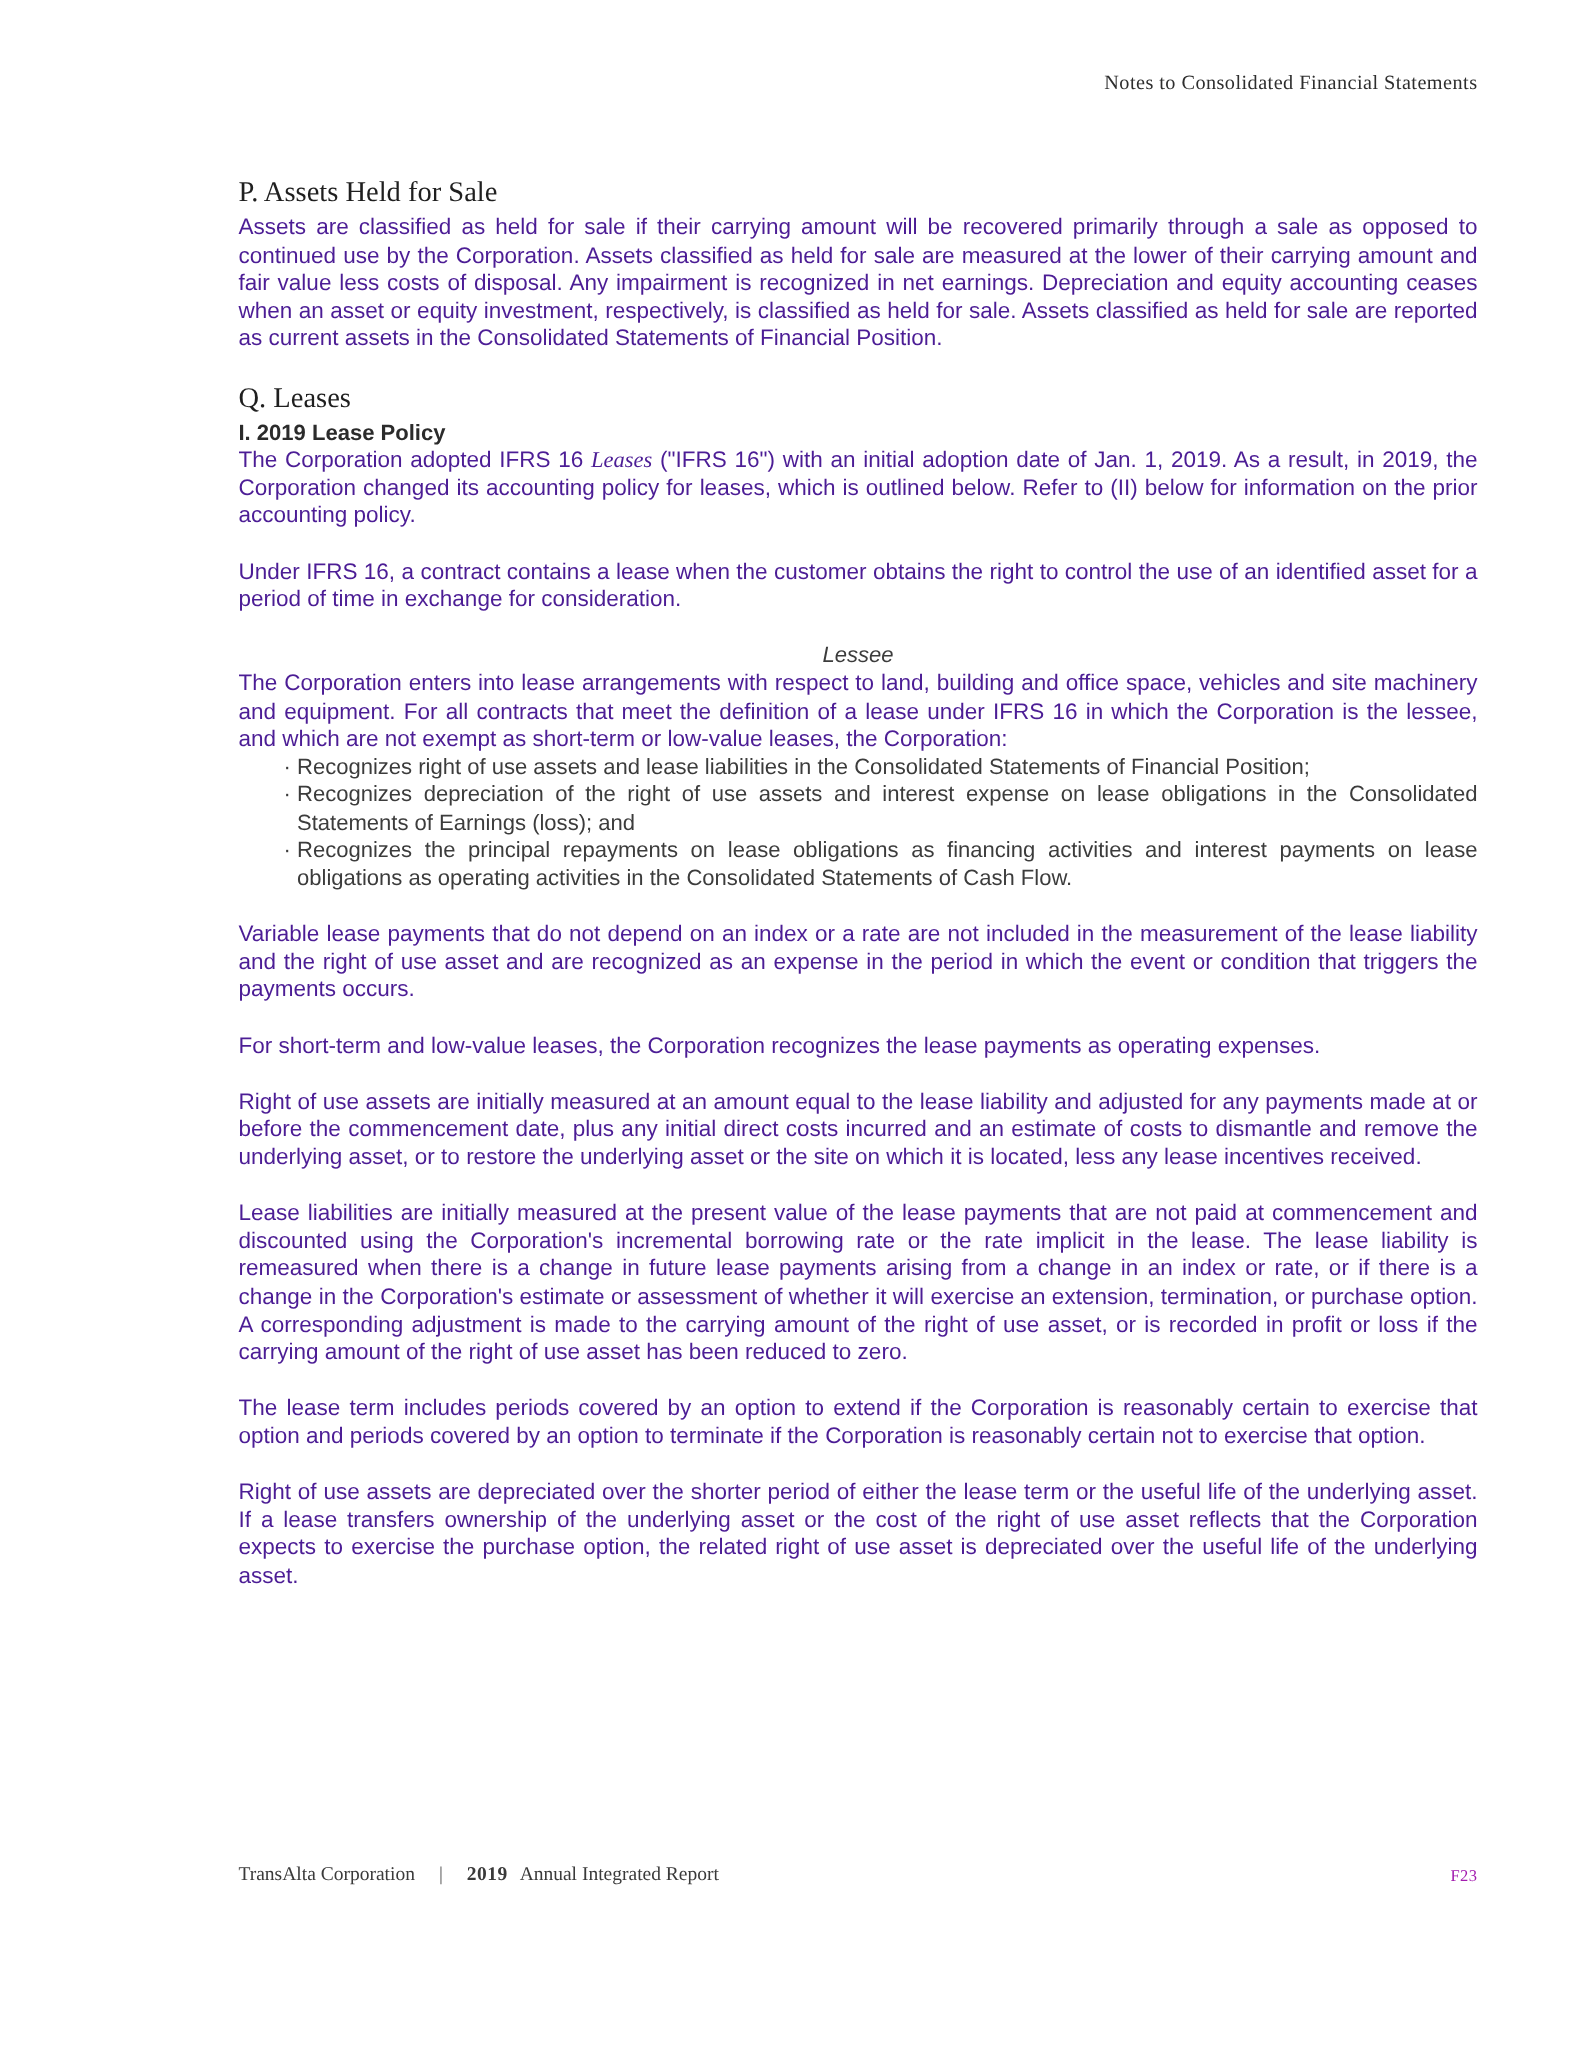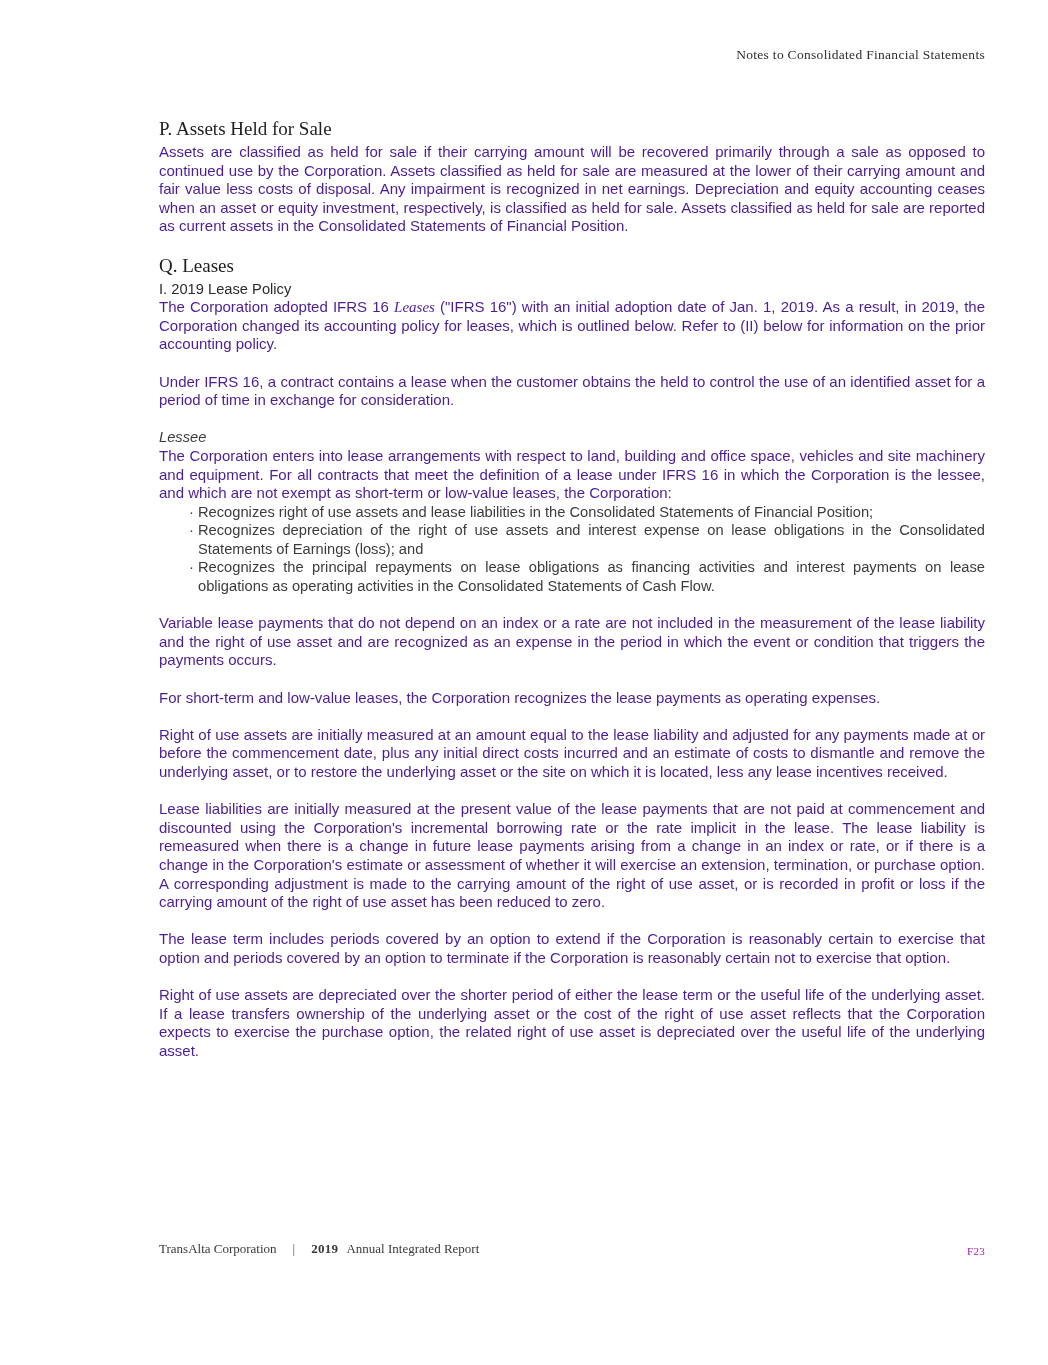--- a/index.html
+++ b/index.html
@@ -31,39 +31,40 @@
   .section-title {
     font-family: "Liberation Serif", serif;
     font-weight: normal;
     font-size: 19px;
     color: #1f1f1f;
     margin: 0 0 3px 0;
   }
   .section-title.q { margin-top: 2px; }
   .sub-heading {
     font-size: 14.7px;
-    font-weight: normal;
+    font-weight: bold;
     color: #2b2b2b;
     line-height: 18.6px;
     margin: 0;
   }
   p.body-para {
     font-size: 15px;
     line-height: 18.6px;
     text-align: justify;
     color: #4c1d95;
     margin: 0 0 18.6px 0;
   }
   p.body-para.tight { margin-bottom: 0; }
   .italic-label {
     font-size: 14.7px;
     line-height: 18.6px;
     font-style: italic;
     color: #3c3c3c;
     margin: 0;
+    text-align: center;
   }
   .inline-italic { font-style: italic; font-family: Liberation Serif, serif; }
   .bullet-list { margin: 0 0 18.6px 0; }
   .bullet-row { display: flex; }
   .bullet-marker {
     flex: none;
     width: 39px;
     padding-left: 30px;
     font-size: 14.7px;
     line-height: 18.6px;
@@ -105,21 +106,21 @@
     <h1 class="section-title">P. Assets Held for Sale</h1>
 
     <p class="body-para">Assets are classified as held for sale if their carrying amount will be recovered primarily through a sale as opposed to continued use by the Corporation. Assets classified as held for sale are measured at the lower of their carrying amount and fair value less costs of disposal. Any impairment is recognized in net earnings. Depreciation and equity accounting ceases when an asset or equity investment, respectively, is classified as held for sale. Assets classified as held for sale are reported as current assets in the Consolidated Statements of Financial Position.</p>
 
     <h1 class="section-title q">Q. Leases</h1>
 
     <h2 class="sub-heading">I. 2019 Lease Policy</h2>
 
     <p class="body-para"><span>The Corporation adopted IFRS 16 </span><span class="inline-italic">Leases</span><span> ("IFRS 16") with an initial adoption date of Jan. 1, 2019. As a result, in 2019, the Corporation changed its accounting policy for leases, which is outlined below. Refer to (II) below for information on the prior accounting policy.</span></p>
 
-    <p class="body-para">Under IFRS 16, a contract contains a lease when the customer obtains the held to control the use of an identified asset for a period of time in exchange for consideration.</p>
+    <p class="body-para">Under IFRS 16, a contract contains a lease when the customer obtains the right to control the use of an identified asset for a period of time in exchange for consideration.</p>
 
     <p class="italic-label">Lessee</p>
 
     <p class="body-para tight">The Corporation enters into lease arrangements with respect to land, building and office space, vehicles and site machinery and equipment. For all contracts that meet the definition of a lease under IFRS 16 in which the Corporation is the lessee, and which are not exempt as short-term or low-value leases, the Corporation:</p>
 
     <div class="bullet-list">
       <div class="bullet-row">
         <span class="bullet-marker">·</span>
         <span class="bullet-text">Recognizes right of use assets and lease liabilities in the Consolidated Statements of Financial Position;</span>
       </div>

